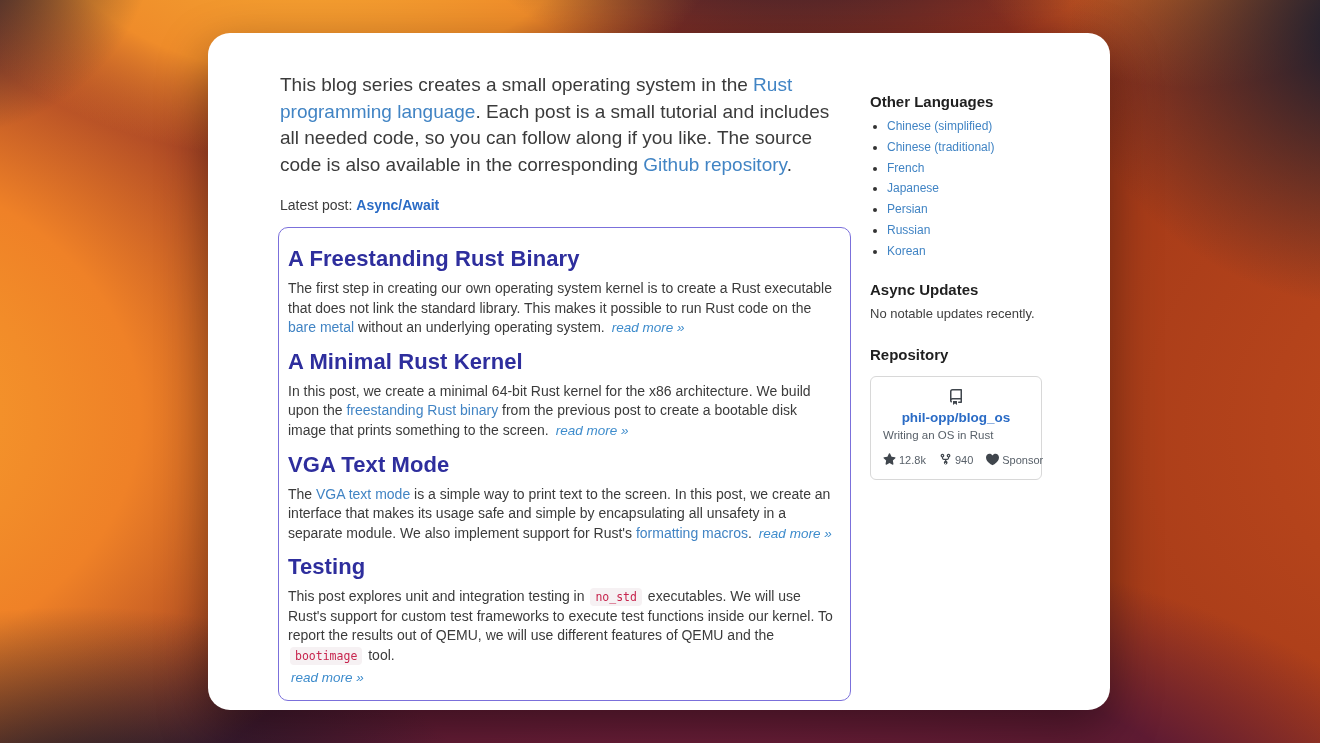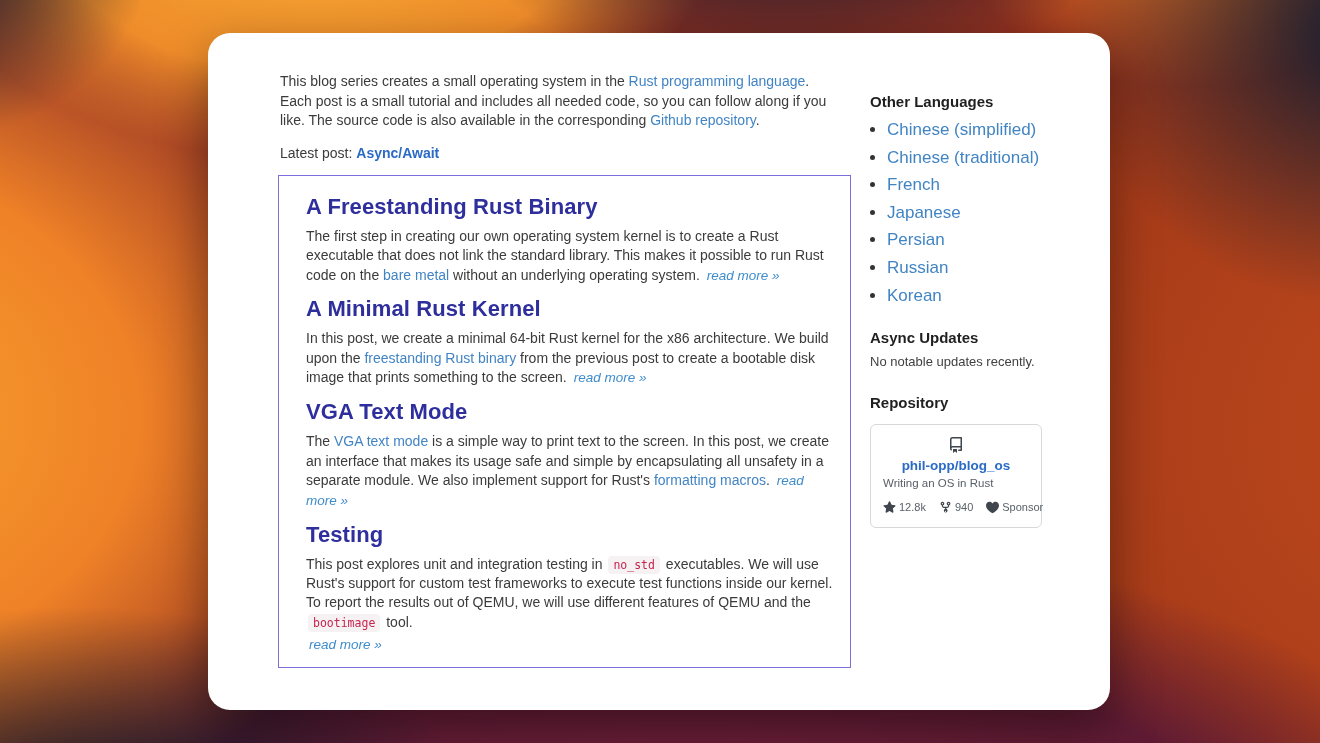--- a/index.html
+++ b/index.html
@@ -31,44 +31,44 @@
   .card-inner{display:flex;padding:12px 0 0 70px;}
   .main-col{width:573px;flex:none;}
   .side-col{width:172px;flex:none;margin-left:19px;padding-top:48px;}
 
   
   .site-header{padding-left:2px;}
   .site-title{display:inline;font-size:17px;font-weight:bold;color:#2b2b2b;letter-spacing:.1px;}
   .site-subtitle{display:inline;font-size:13px;color:#9a9a9a;margin-left:14px;}
 
   
-  .intro{margin-top:27px;width:562px;font-size:14px;line-height:1.40;color:#3b3b3b;padding-left:2px;}
+  .intro{margin-top:27px;width:562px;font-size:19px;line-height:1.40;color:#3b3b3b;padding-left:2px;}
   .latest-line{margin-top:13px;font-size:14px;color:#3b3b3b;padding-left:2px;}
   a.tlink{color:#4184c4;text-decoration:none;cursor:pointer;}
   a.blink{color:#2a6bc5;font-weight:bold;text-decoration:none;cursor:pointer;}
 
   
   .section-label{margin-top:22px;margin-bottom:3px;text-align:right;padding-right:8px;
     font-size:11.5px;letter-spacing:.4px;color:#6e62d2;}
-  .posts-box{border:1.5px solid #7b70db;border-radius:0;padding:9px 15px 14px 27px;}
+  .posts-box{border:1.5px solid #7b70db;border-radius:10px;padding:9px 15px 14px 9px;}
   .post h2{font-size:22px;font-weight:bold;color:#2e2e9d;margin:11px 0 7px;letter-spacing:.1px;}
   .post:first-child h2{margin-top:9px;}
   .post p{margin:0;font-size:14px;line-height:1.39;color:#3b3b3b;}
   .read-more{font-style:italic;font-size:13.5px;color:#3e8ccc;text-decoration:none;margin-left:7px;cursor:pointer;}
   .read-more-line{margin-top:3px;padding-left:3px;}
   .read-more-line .read-more{margin-left:0;}
   code.inline-code{
     font-family:"DejaVu Sans Mono",monospace;font-size:11.5px;color:#c7254e;
     background:#f6f1f3;border-radius:4px;padding:2px 5px;margin:16px 2px;
   }
 
   
   .side-col h3{font-size:15px;font-weight:bold;color:#1f1f1f;margin:0 0 8px;}
   .lang-list{margin:0;padding-left:17px;list-style:disc;}
-  .lang-list li{font-size:17px;line-height:1.36;margin-bottom:4.5px;color:#333;}
+  .lang-list li{font-size:12px;line-height:1.36;margin-bottom:4.5px;color:#333;}
   .recent-updates{margin-top:22px;}
   .recent-updates .ru-text{font-size:13px;color:#3f3f3f;margin:0;}
   .repository{margin-top:25px;}
   .repo-card{margin-top:13px;border:1px solid #d8d8d8;border-radius:6px;padding:12px 12px 13px;box-sizing:border-box;width:100%;background:#fff;}
   .repo-name-row{display:flex;align-items:center;gap:5px;flex-direction:column;}
   .repo-name-row svg{flex:none;}
   .repo-name{font-size:13.5px;font-weight:bold;color:#2a6bc5;text-decoration:none;cursor:pointer;}
   .repo-desc{font-size:11.5px;color:#586069;margin-top:4px;}
   .repo-stats{margin-top:12px;display:flex;align-items:center;gap:13px;font-size:11px;color:#586069;}
   .stat{display:flex;align-items:center;gap:3px;cursor:pointer;}

